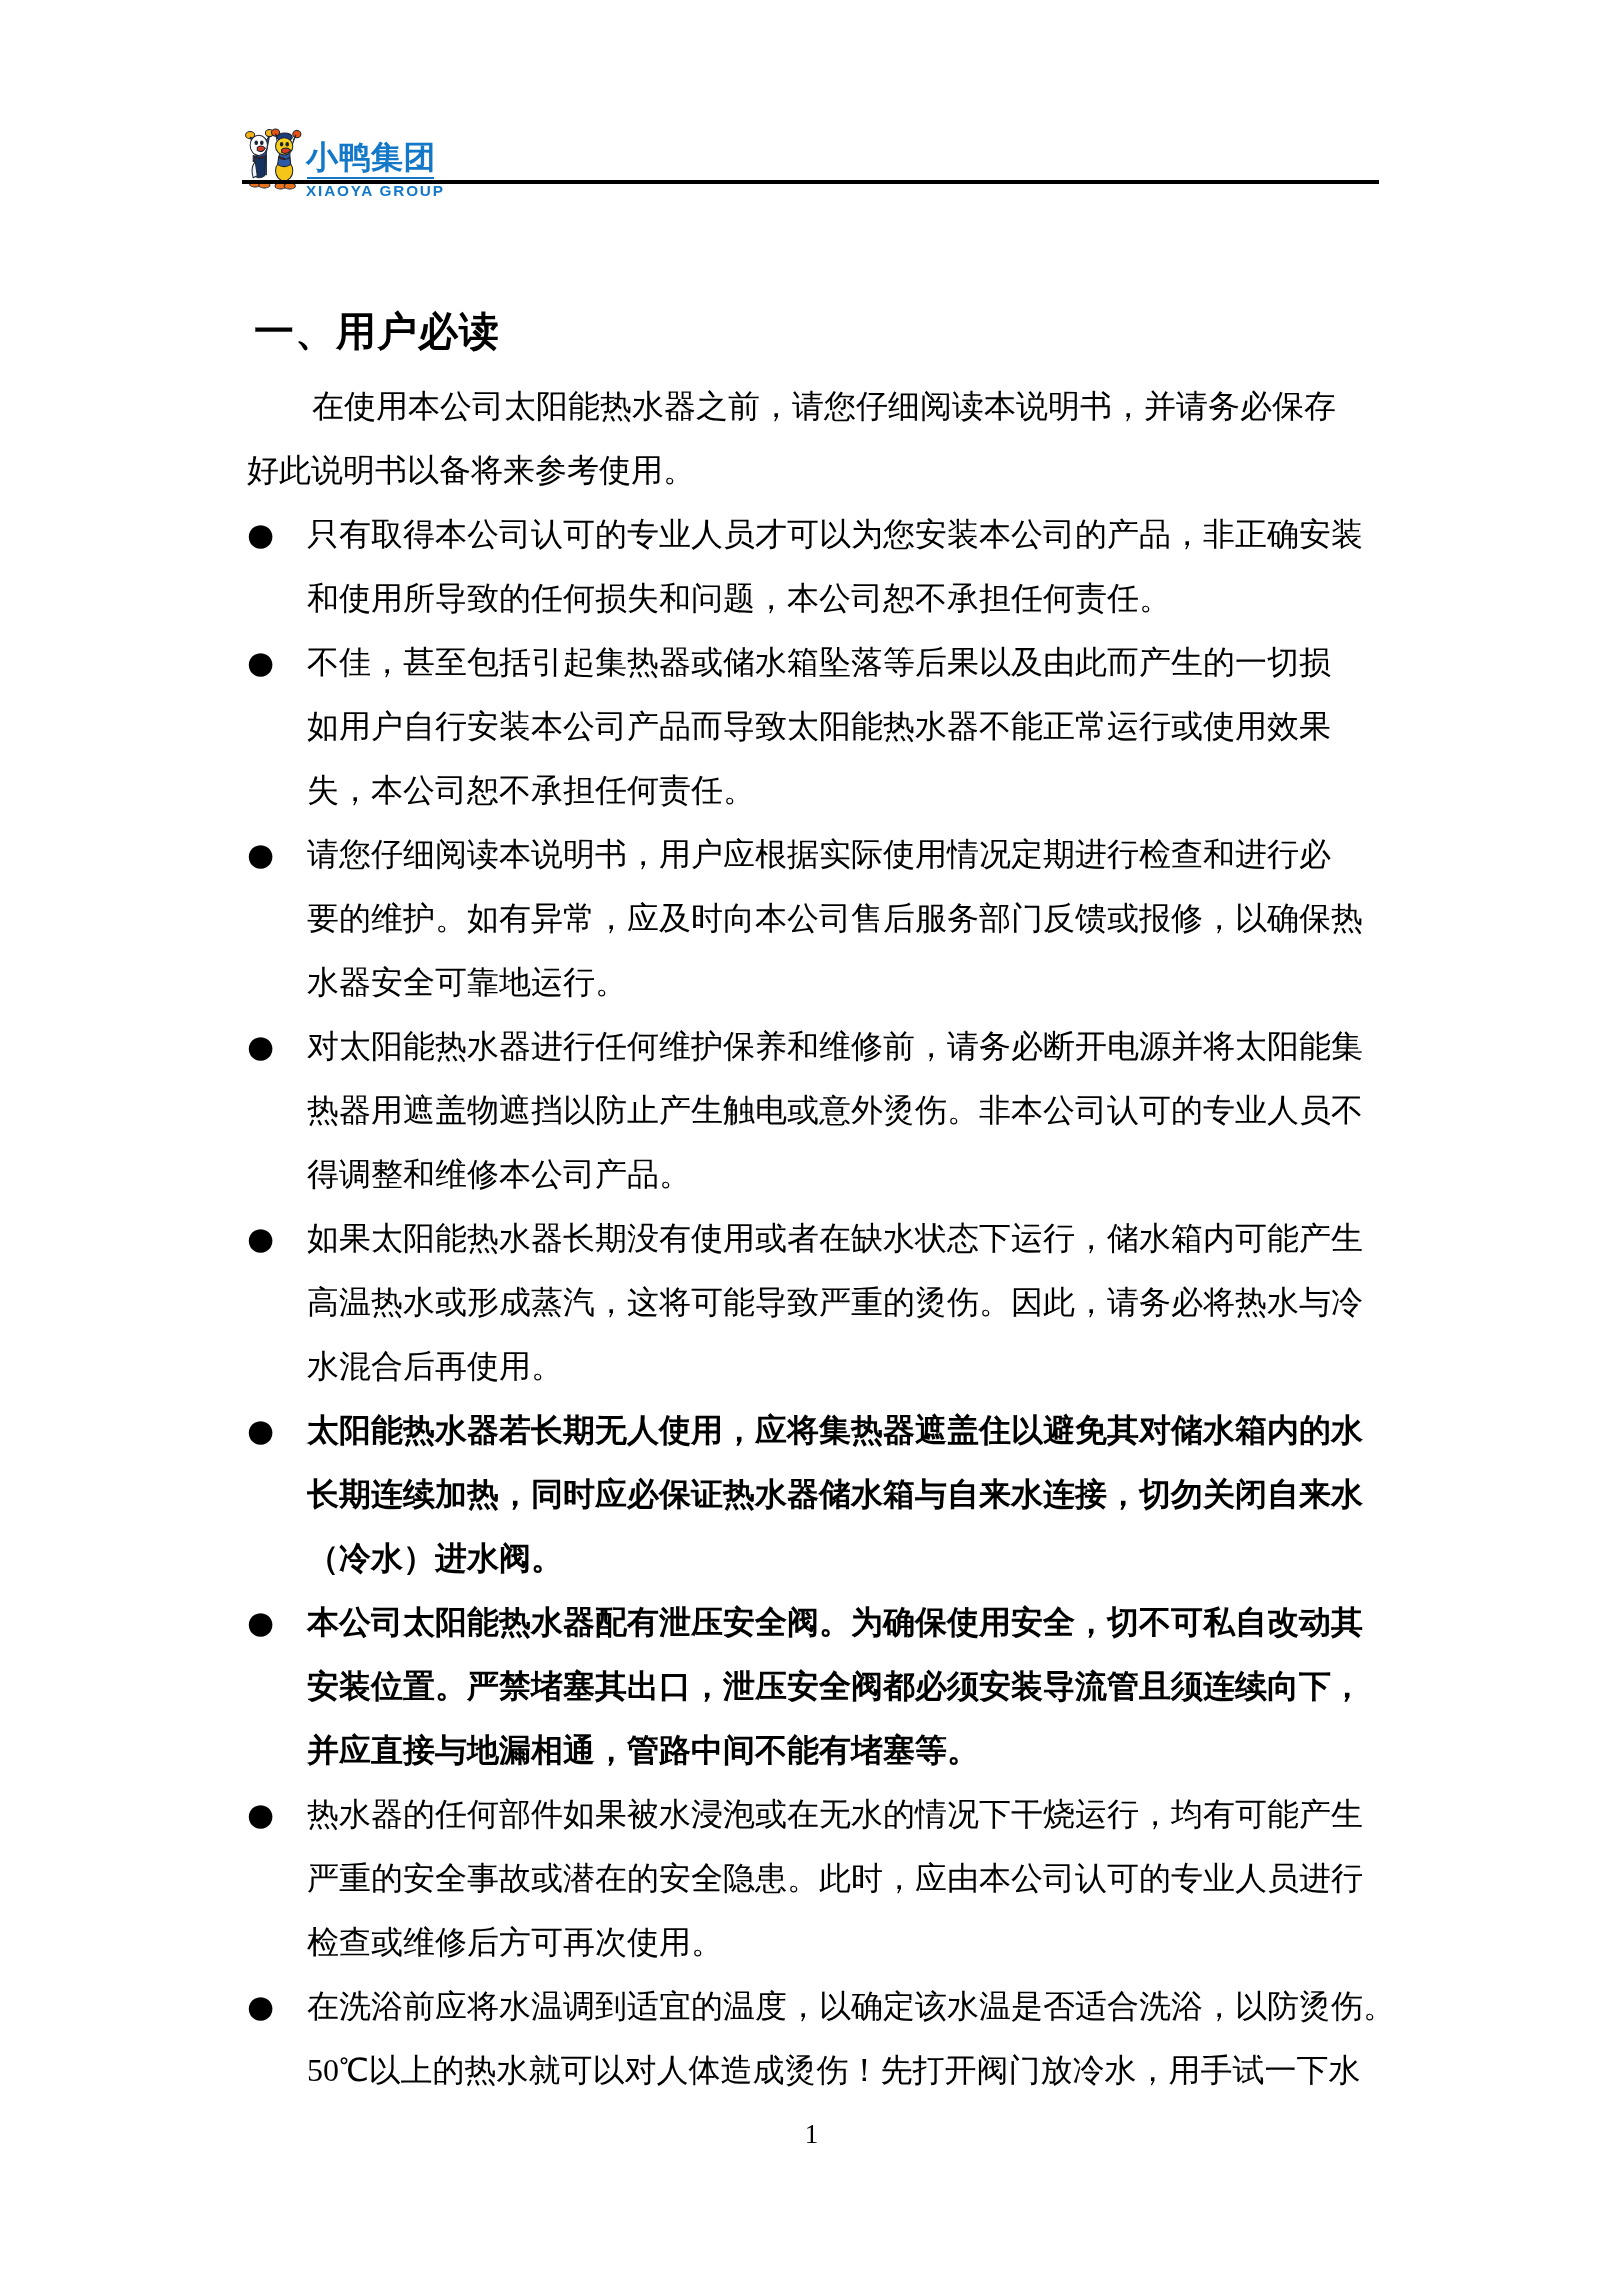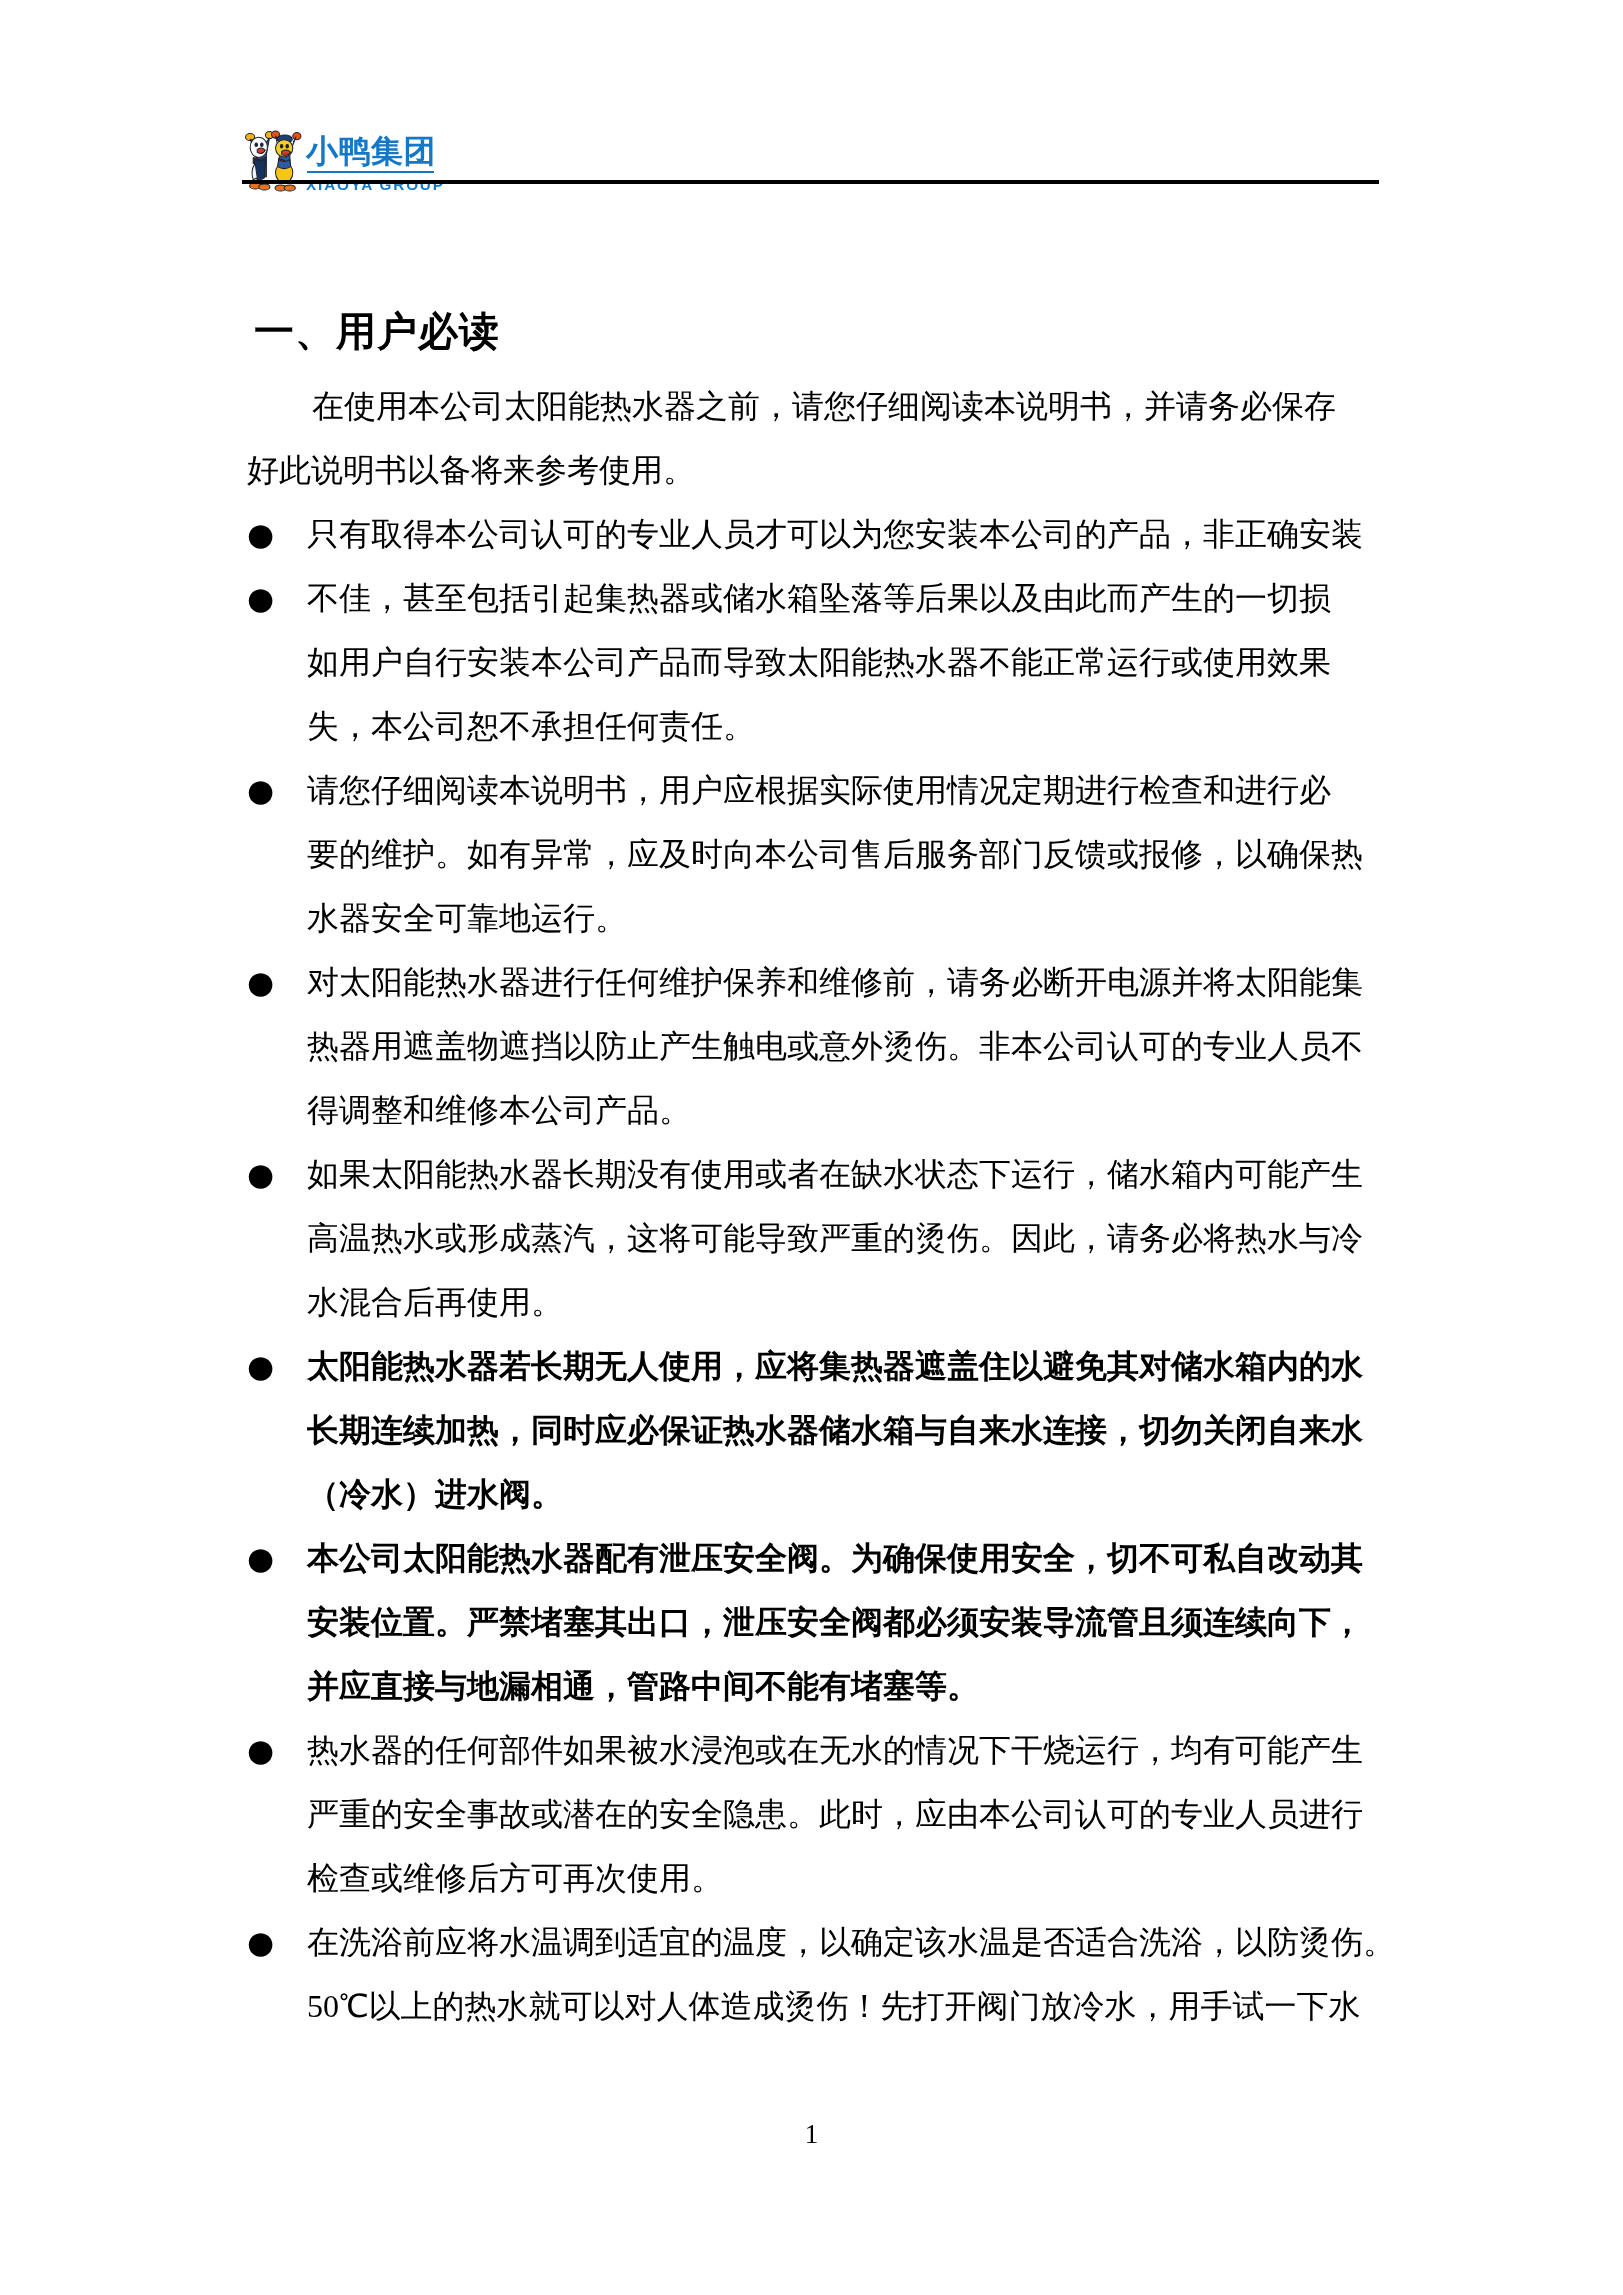--- a/index.html
+++ b/index.html
@@ -9,23 +9,23 @@
     height:2295px;
     background:#ffffff;
     overflow:hidden;
     color:#000;
   }
 
   
   .logo{
     position:absolute;
     left:243px;
-    top:120px;
+    top:126px;
     display:flex;
-    align-items:flex-end;
+    align-items:flex-start;
   }
   .mascot{width:60px;height:64px;display:block;}
   .brand{padding-top:16.4px;margin-left:3.1px;}
   .brand-cn{
     font-family:"Liberation Sans",sans-serif;
     font-weight:700;
     font-size:32px;
     line-height:31px;
     letter-spacing:0.5px;
     color:var(--brand,#1478c8);
@@ -168,20 +168,21 @@
   <h1 class="doc-title">一、用户必读</h1>
 
   <main class="doc-body" id="doc-body">
       <div class="para intro">
         <div class="line first-indent">在使用本公司太阳能热水器之前，请您仔细阅读本说明书，并请务必保存</div>
         <div class="line">好此说明书以备将来参考使用。</div>
       </div>
       <div class="para bullet">
         <span class="marker">●</span>
         <div class="line">只有取得本公司认可的专业人员才可以为您安装本公司的产品，非正确安装</div>
+        <div class="line">和使用所导致的任何损失和问题，本公司恕不承担任何责任。</div>
       </div>
       <div class="para bullet">
         <span class="marker">●</span>
         <div class="line">不佳，甚至包括引起集热器或储水箱坠落等后果以及由此而产生的一切损</div>
         <div class="line">如用户自行安装本公司产品而导致太阳能热水器不能正常运行或使用效果</div>
         <div class="line">失，本公司恕不承担任何责任。</div>
       </div>
       <div class="para bullet">
         <span class="marker">●</span>
         <div class="line">请您仔细阅读本说明书，用户应根据实际使用情况定期进行检查和进行必</div>

